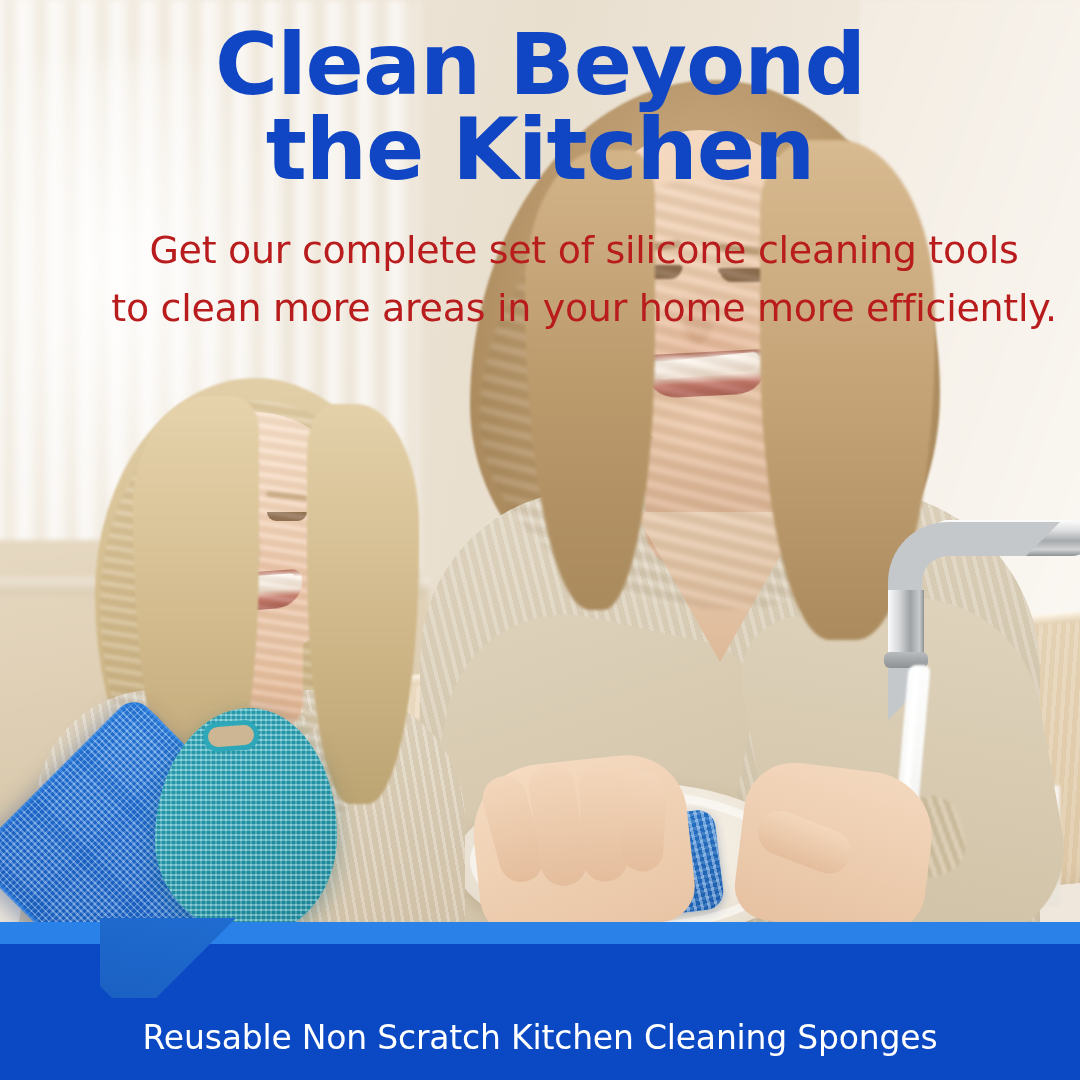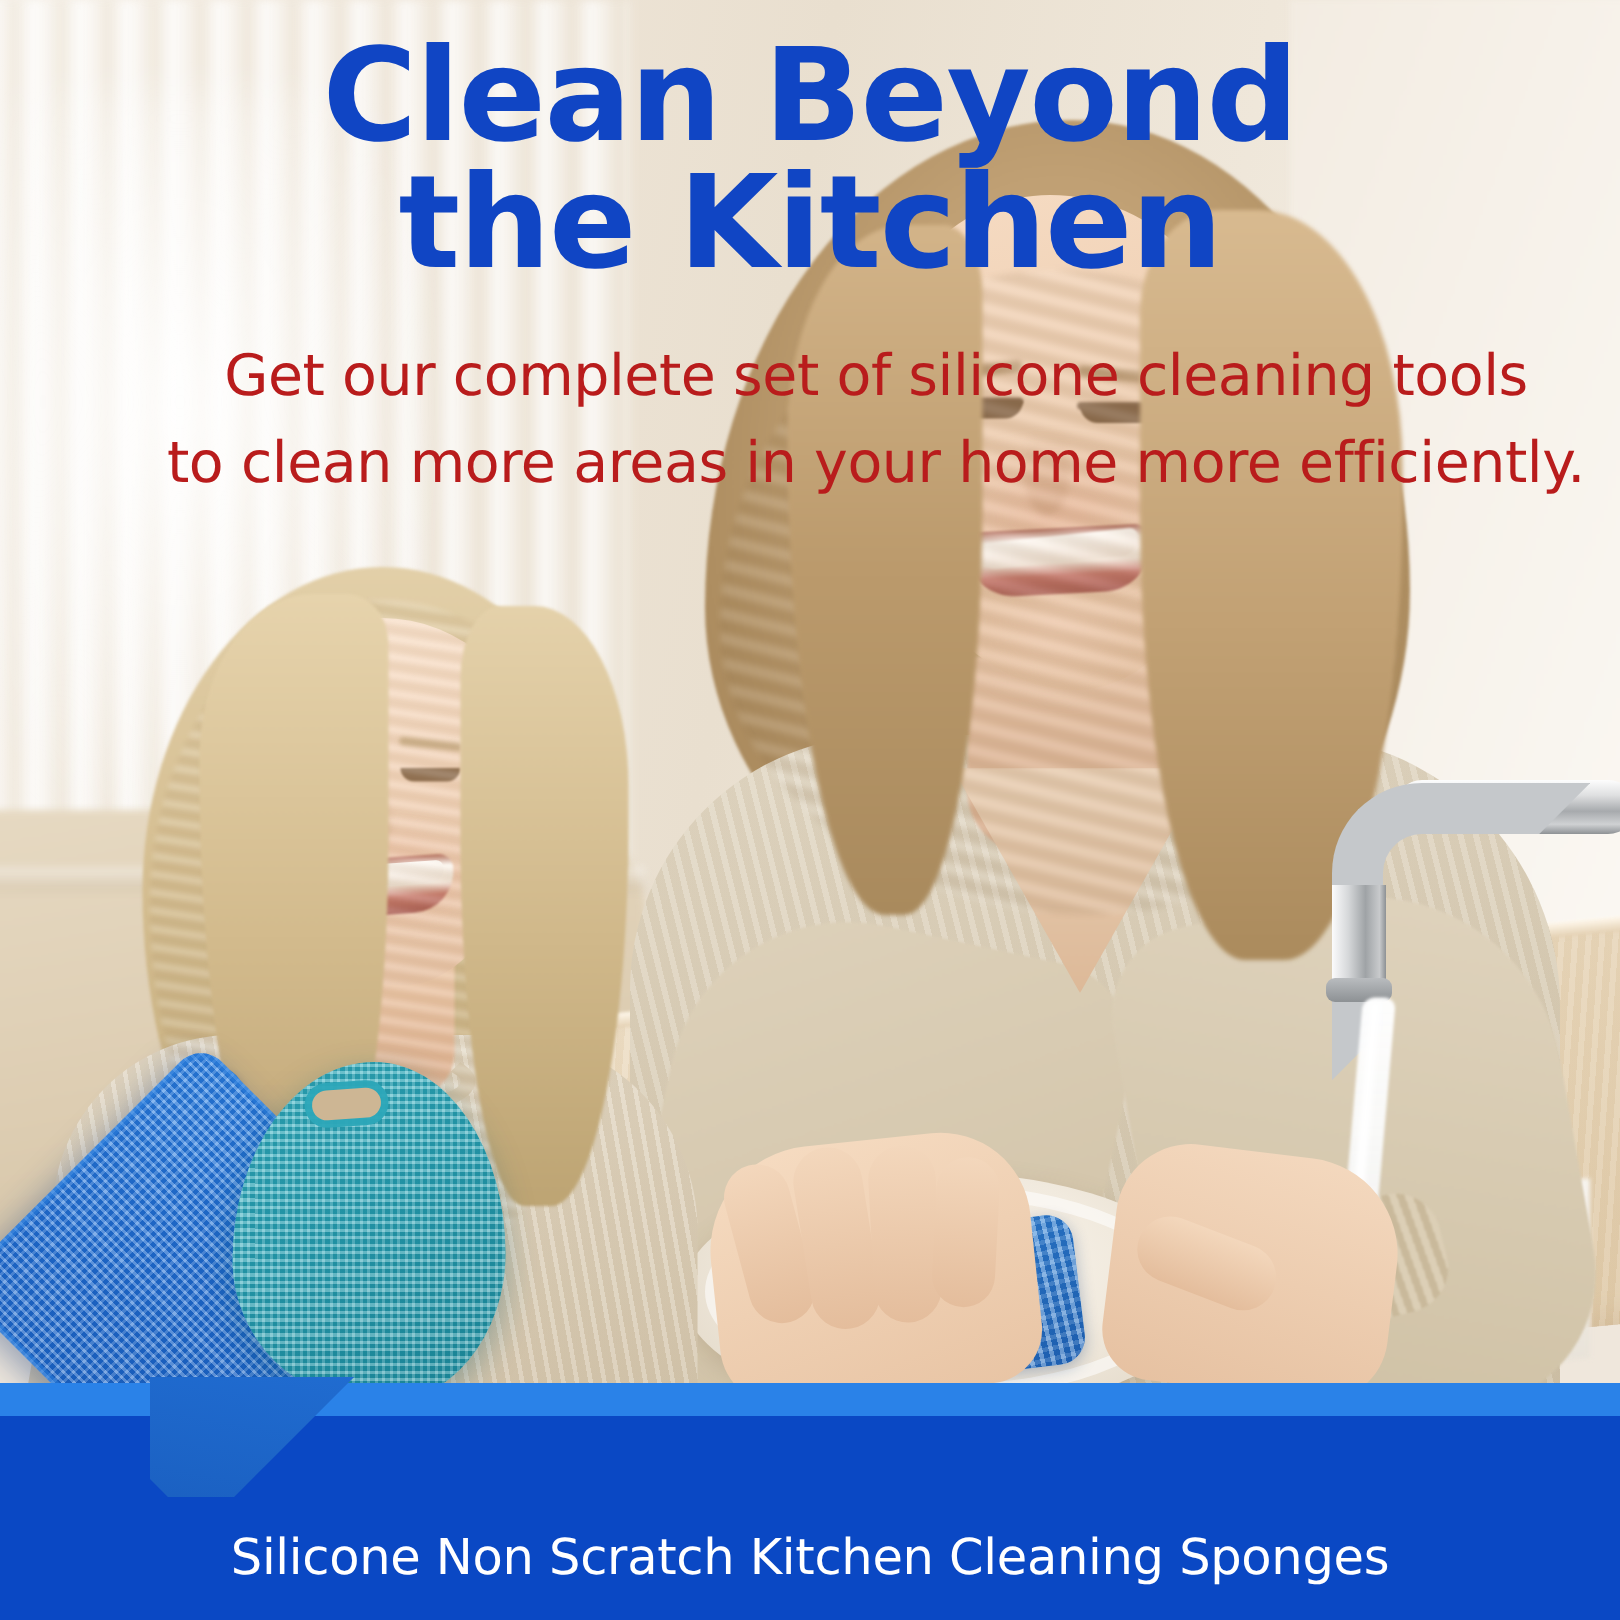--- a/index.html
+++ b/index.html
@@ -604,15 +604,15 @@
   <div class="headline">Clean Beyond
 the Kitchen</div>
   <div class="subhead">Get our complete set of silicone cleaning tools
 to clean more areas in your home more efficiently.</div>
 
   <div class="band-light"></div>
   <div class="band-main"></div>
   <div class="sq-into-band">
       <i></i>
     </div>
-  <div class="band-sub">Silicone Non Scratch Kitchen Cleaning Sponges</div>
+  <div class="band-sub">Reusable Non Scratch Kitchen Cleaning Sponges</div>
 
 </div>
 
 </body></html>

